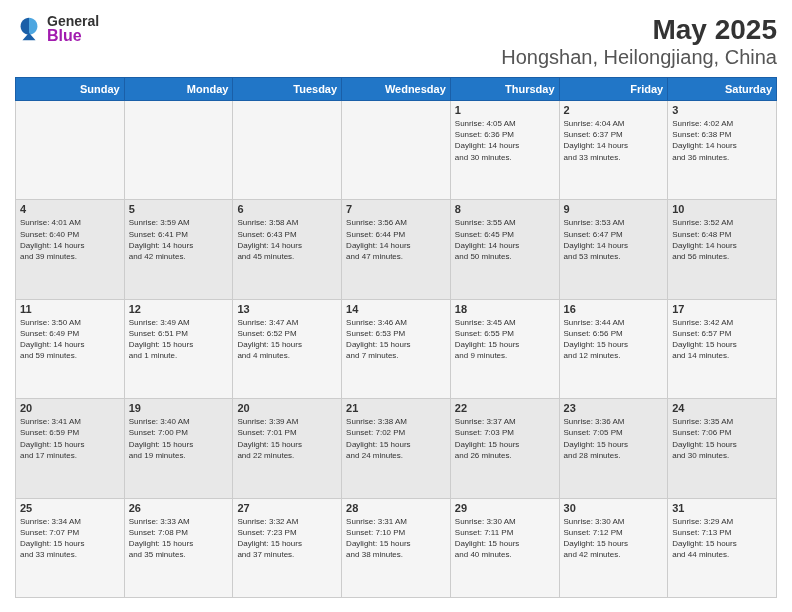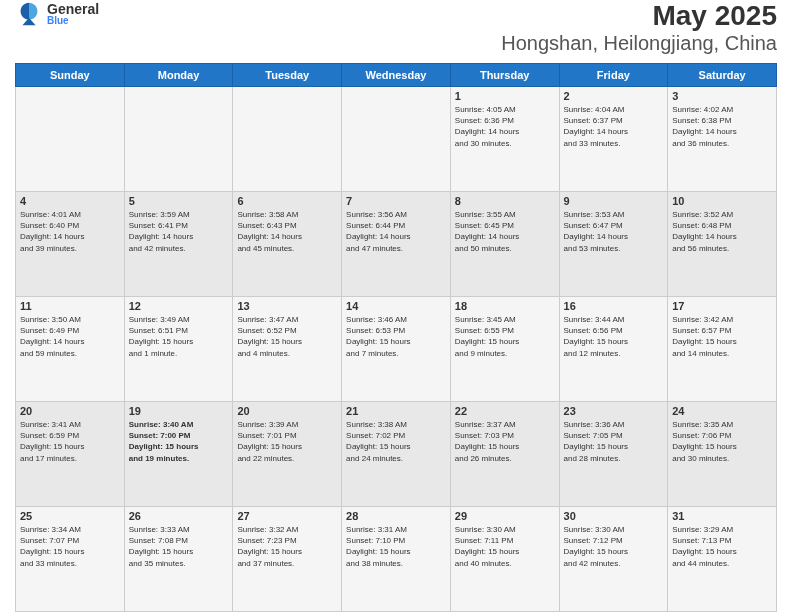--- a/index.html
+++ b/index.html
@@ -6,21 +6,21 @@
     body {
       font-family: Arial, sans-serif;
       background: #fff;
       width: 792px;
       height: 612px;
       overflow: hidden;
     }
     .page {
       width: 792px;
       height: 612px;
-      padding: 0 15px;
+      padding: 14px 15px;
       display: flex;
       flex-direction: column;
     }
     .header {
       display: flex;
       justify-content: space-between;
       align-items: flex-start;
       margin-bottom: 8px;
     }
     .logo {
@@ -32,23 +32,23 @@
       display: flex;
       flex-direction: column;
       line-height: 1;
     }
     .logo-general {
       font-size: 14px;
       font-weight: bold;
       color: #333;
     }
     .logo-blue {
-      font-size: 10px;
-      font-weight: bold;
-      color: #3b82f6;
+      font-size: 16px;
+      font-weight: bold;
+      color: #a21caf;
     }
     .logo-icon {
       width: 28px;
       height: 28px;
     }
     .title-block {
       text-align: right;
     }
     .main-title {
       font-size: 28px;
@@ -63,21 +63,21 @@
       width: 100%;
       border-collapse: collapse;
       flex: 1;
     }
     .calendar-table th {
       background-color: #2176c7;
       color: #fff;
       font-size: 11px;
       font-weight: bold;
       padding: 5px 4px;
-      text-align: center;
+      text-align: right;
       border: 1px solid #1a5fa8;
     }
     .calendar-table td {
       border: 1px solid #ccc;
       vertical-align: top;
       padding: 3px 4px;
       font-size: 8.5px;
       color: #333;
       width: calc(100% / 7);
       background: #fff;
@@ -221,21 +221,21 @@
           <td><span class="day-number">17</span><span class="day-info" style="white-space: pre-line;">Sunrise: 3:42 AM
 Sunset: 6:57 PM
 Daylight: 15 hours
 and 14 minutes.</span></td>
         </tr>
         <tr>
           <td><span class="day-number">20</span><span class="day-info" style="white-space: pre-line;">Sunrise: 3:41 AM
 Sunset: 6:59 PM
 Daylight: 15 hours
 and 17 minutes.</span></td>
-          <td><span class="day-number">19</span><span class="day-info" style="white-space: pre-line; font-weight: bold;">Sunrise: 3:40 AM
+          <td><span class="day-number">19</span><span class="day-info" style="white-space: pre-line;">Sunrise: 3:40 AM
 Sunset: 7:00 PM
 Daylight: 15 hours
 and 19 minutes.</span></td>
           <td><span class="day-number">20</span><span class="day-info" style="white-space: pre-line;">Sunrise: 3:39 AM
 Sunset: 7:01 PM
 Daylight: 15 hours
 and 22 minutes.</span></td>
           <td><span class="day-number">21</span><span class="day-info" style="white-space: pre-line;">Sunrise: 3:38 AM
 Sunset: 7:02 PM
 Daylight: 15 hours

